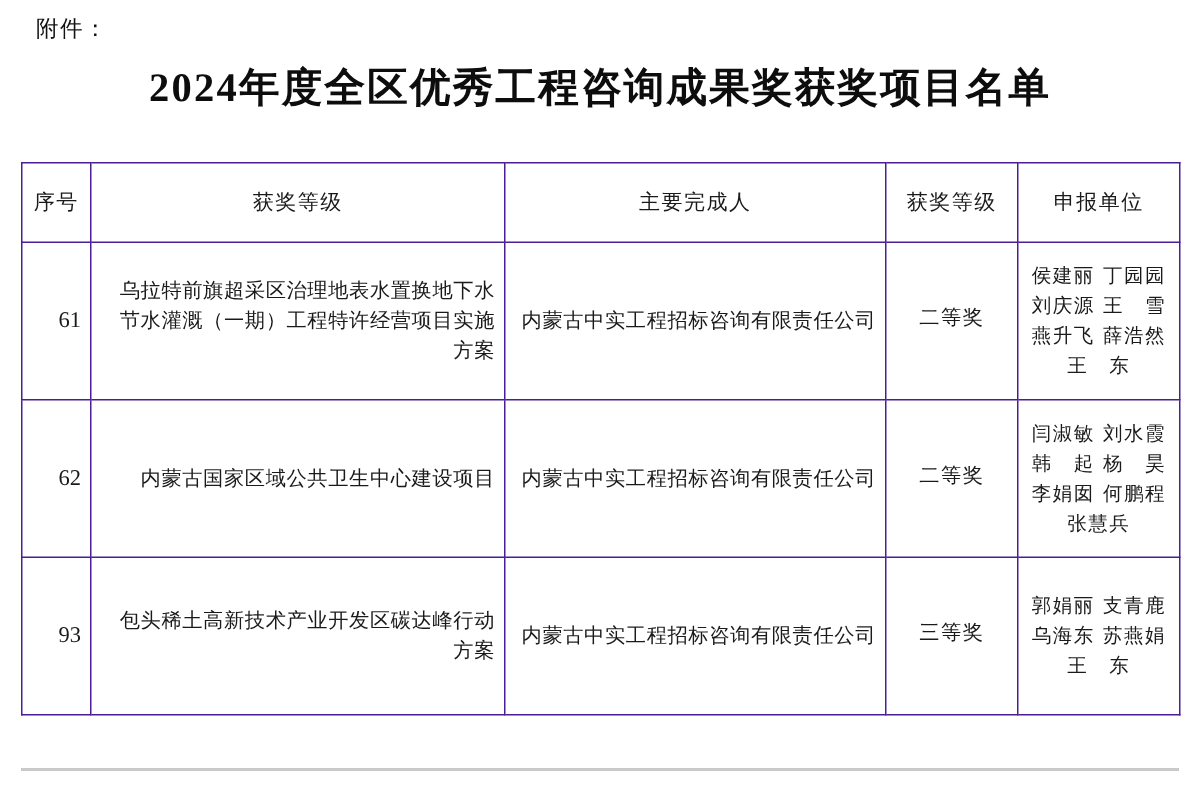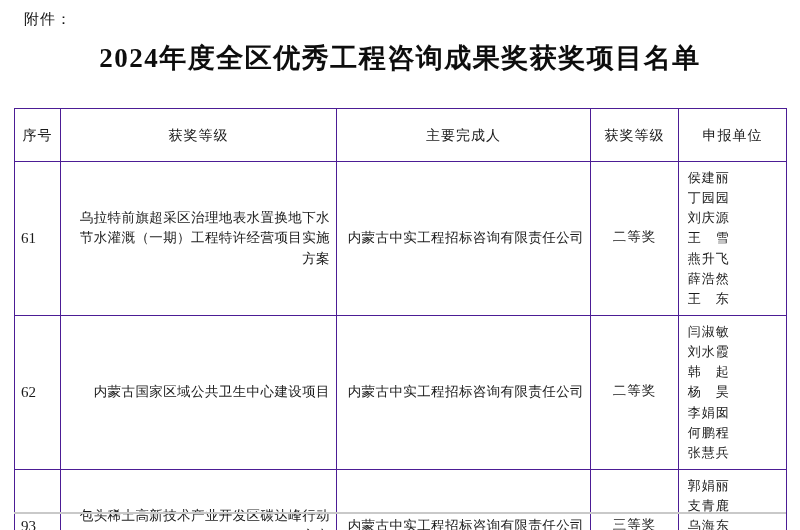--- a/index.html
+++ b/index.html
@@ -65,21 +65,21 @@
     font-size: 14px;
     letter-spacing: 1px;
   }
   .col-no     { width: 46px; }
   .col-name   { width: 276px; }
   .col-unit   { width: 254px; }
   .col-level  { width: 88px; }
   .col-people { width: 108px; }
 
   td.cell-no {
-    text-align: left;
+    text-align: right;
     font-size: 15px;
   }
   td.cell-name {
     text-align: right;
     font-size: 13.5px;
     letter-spacing: 0.4px;
   }
   td.cell-unit {
     text-align: right;
     font-size: 13.5px;
@@ -92,21 +92,20 @@
     font-family: Liberation Mono, monospace;
   }
   td.cell-people {
     padding: 6px 2px;
     font-size: 13px;
   }
   .people-grid {
     display: flex;
     flex-wrap: wrap;
     justify-content: center;
-    flex-direction: column;
   }
   .people-grid span {
     width: 50%;
     box-sizing: border-box;
     text-align: center;
     line-height: 1.55;
     letter-spacing: 1px;
     white-space: nowrap;
   }
   .row-tall td { height: 92px; }

